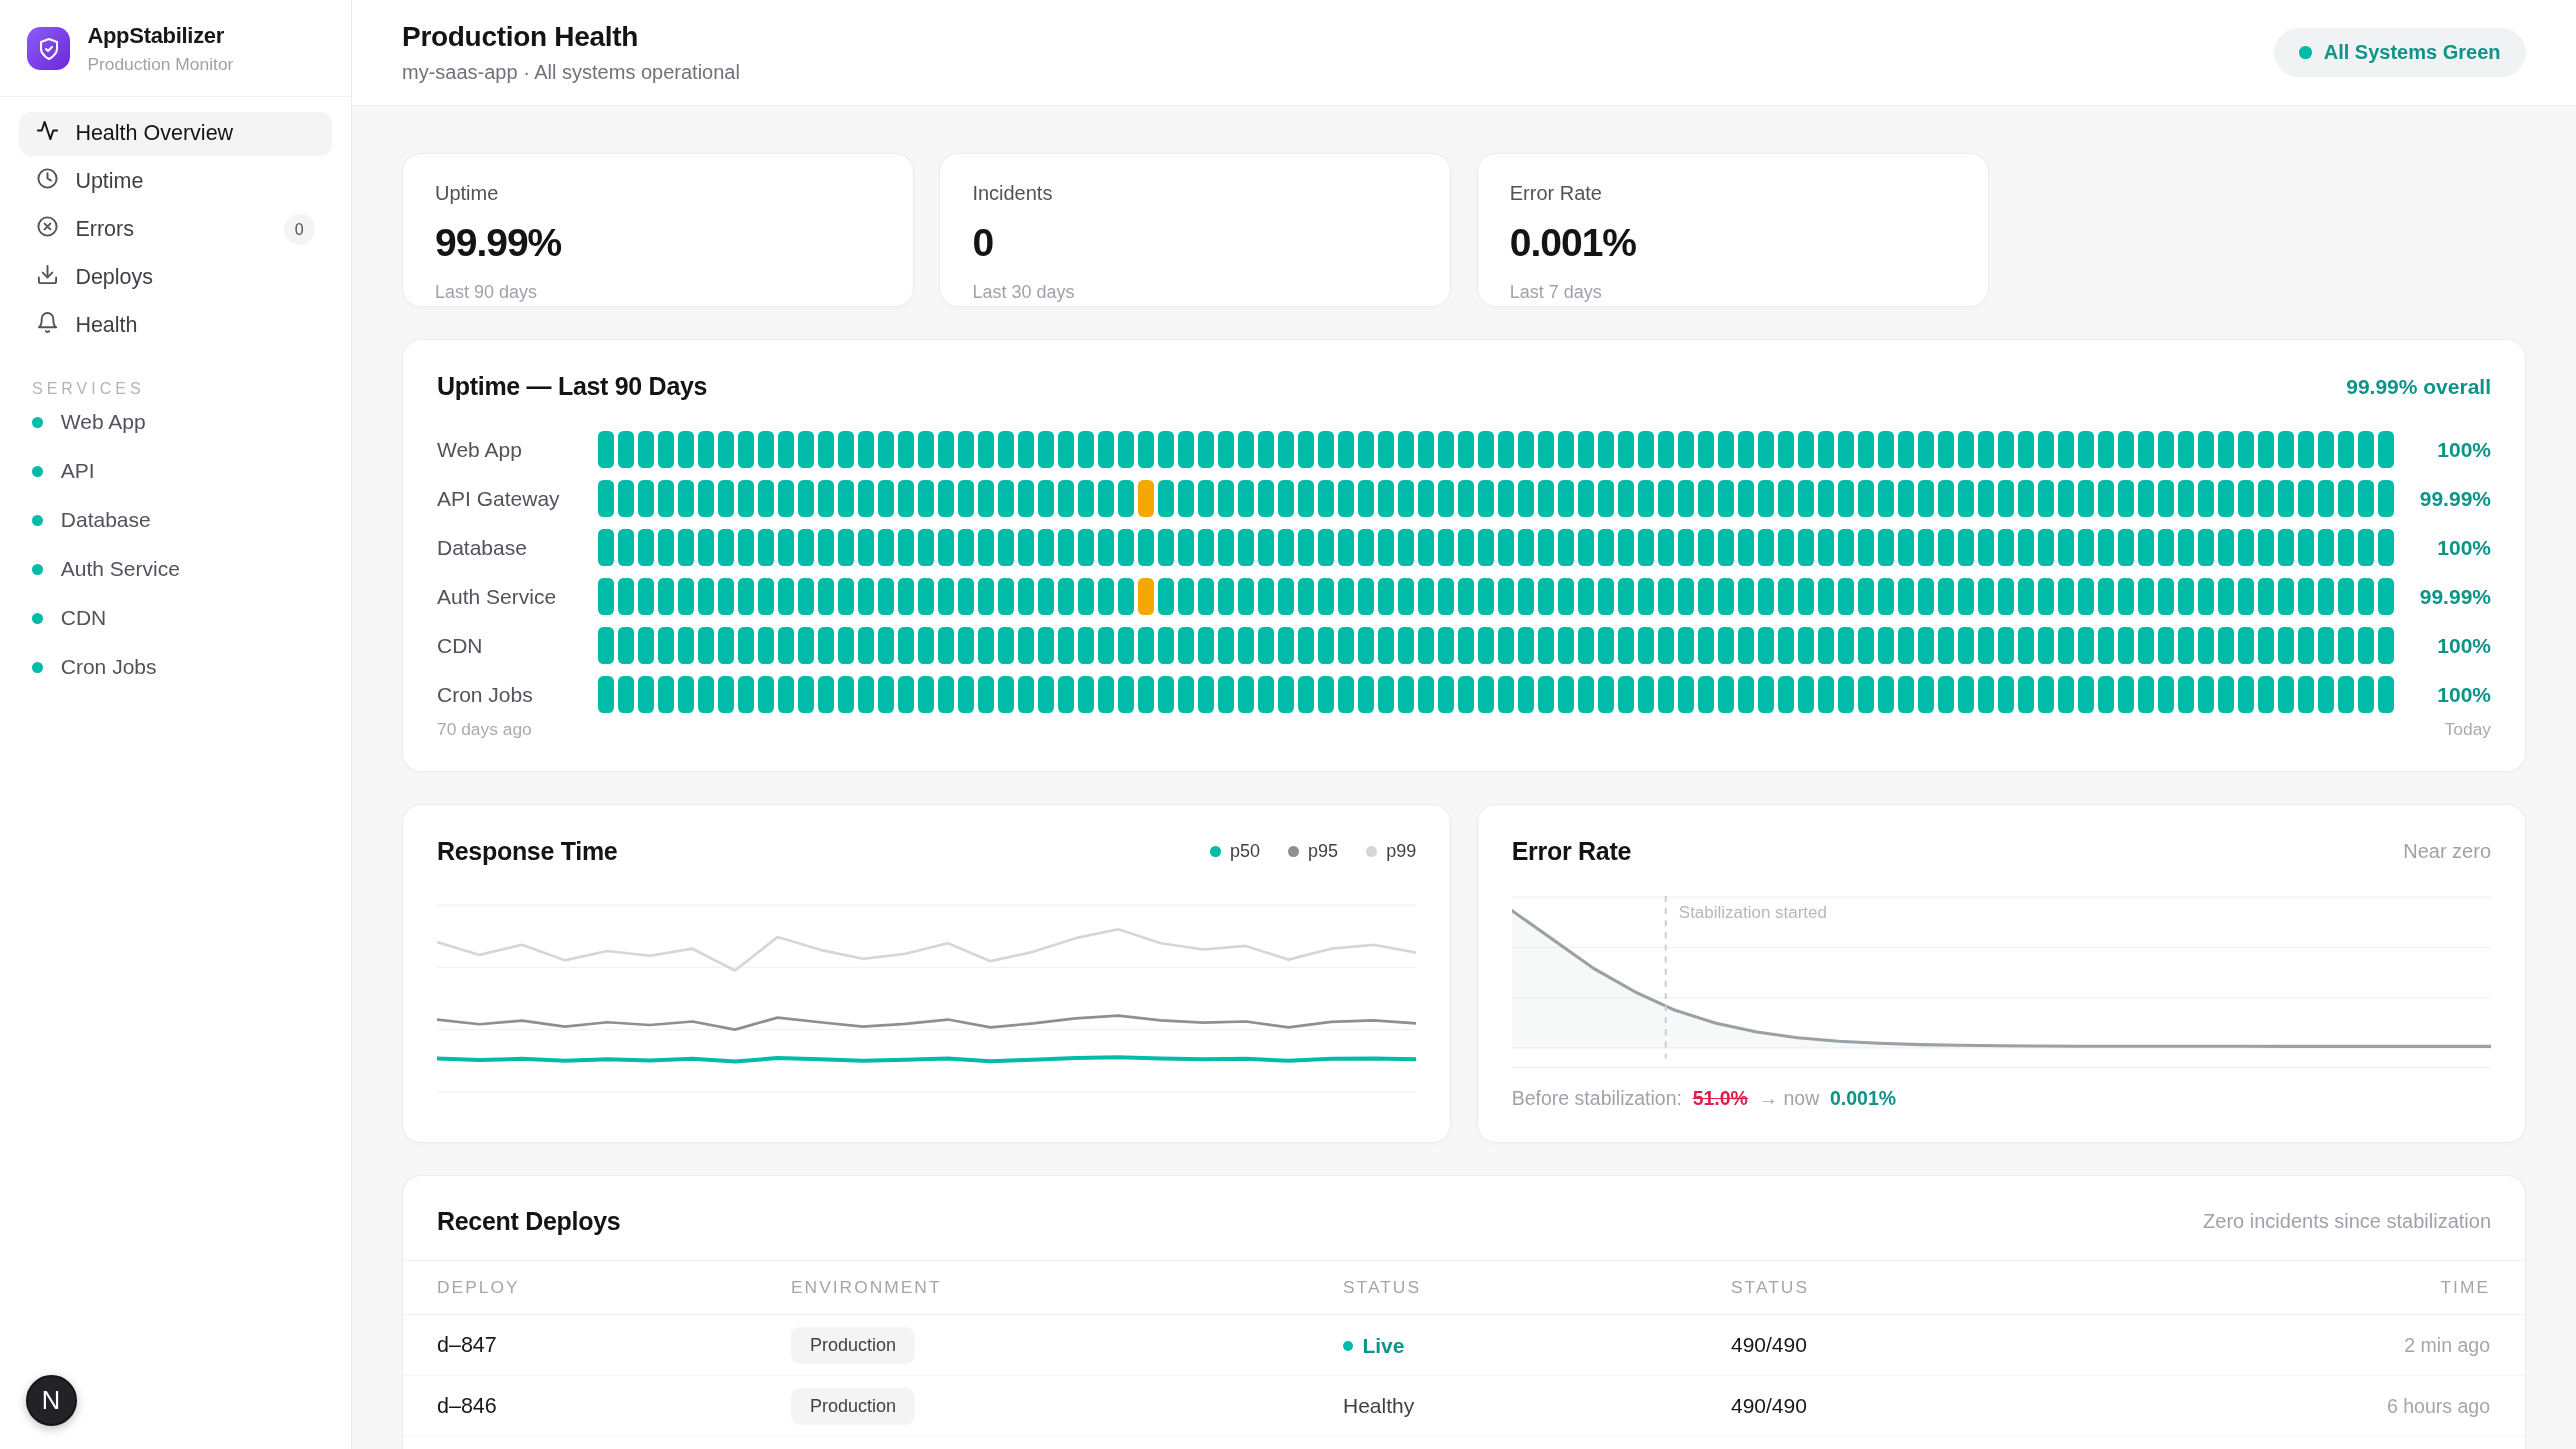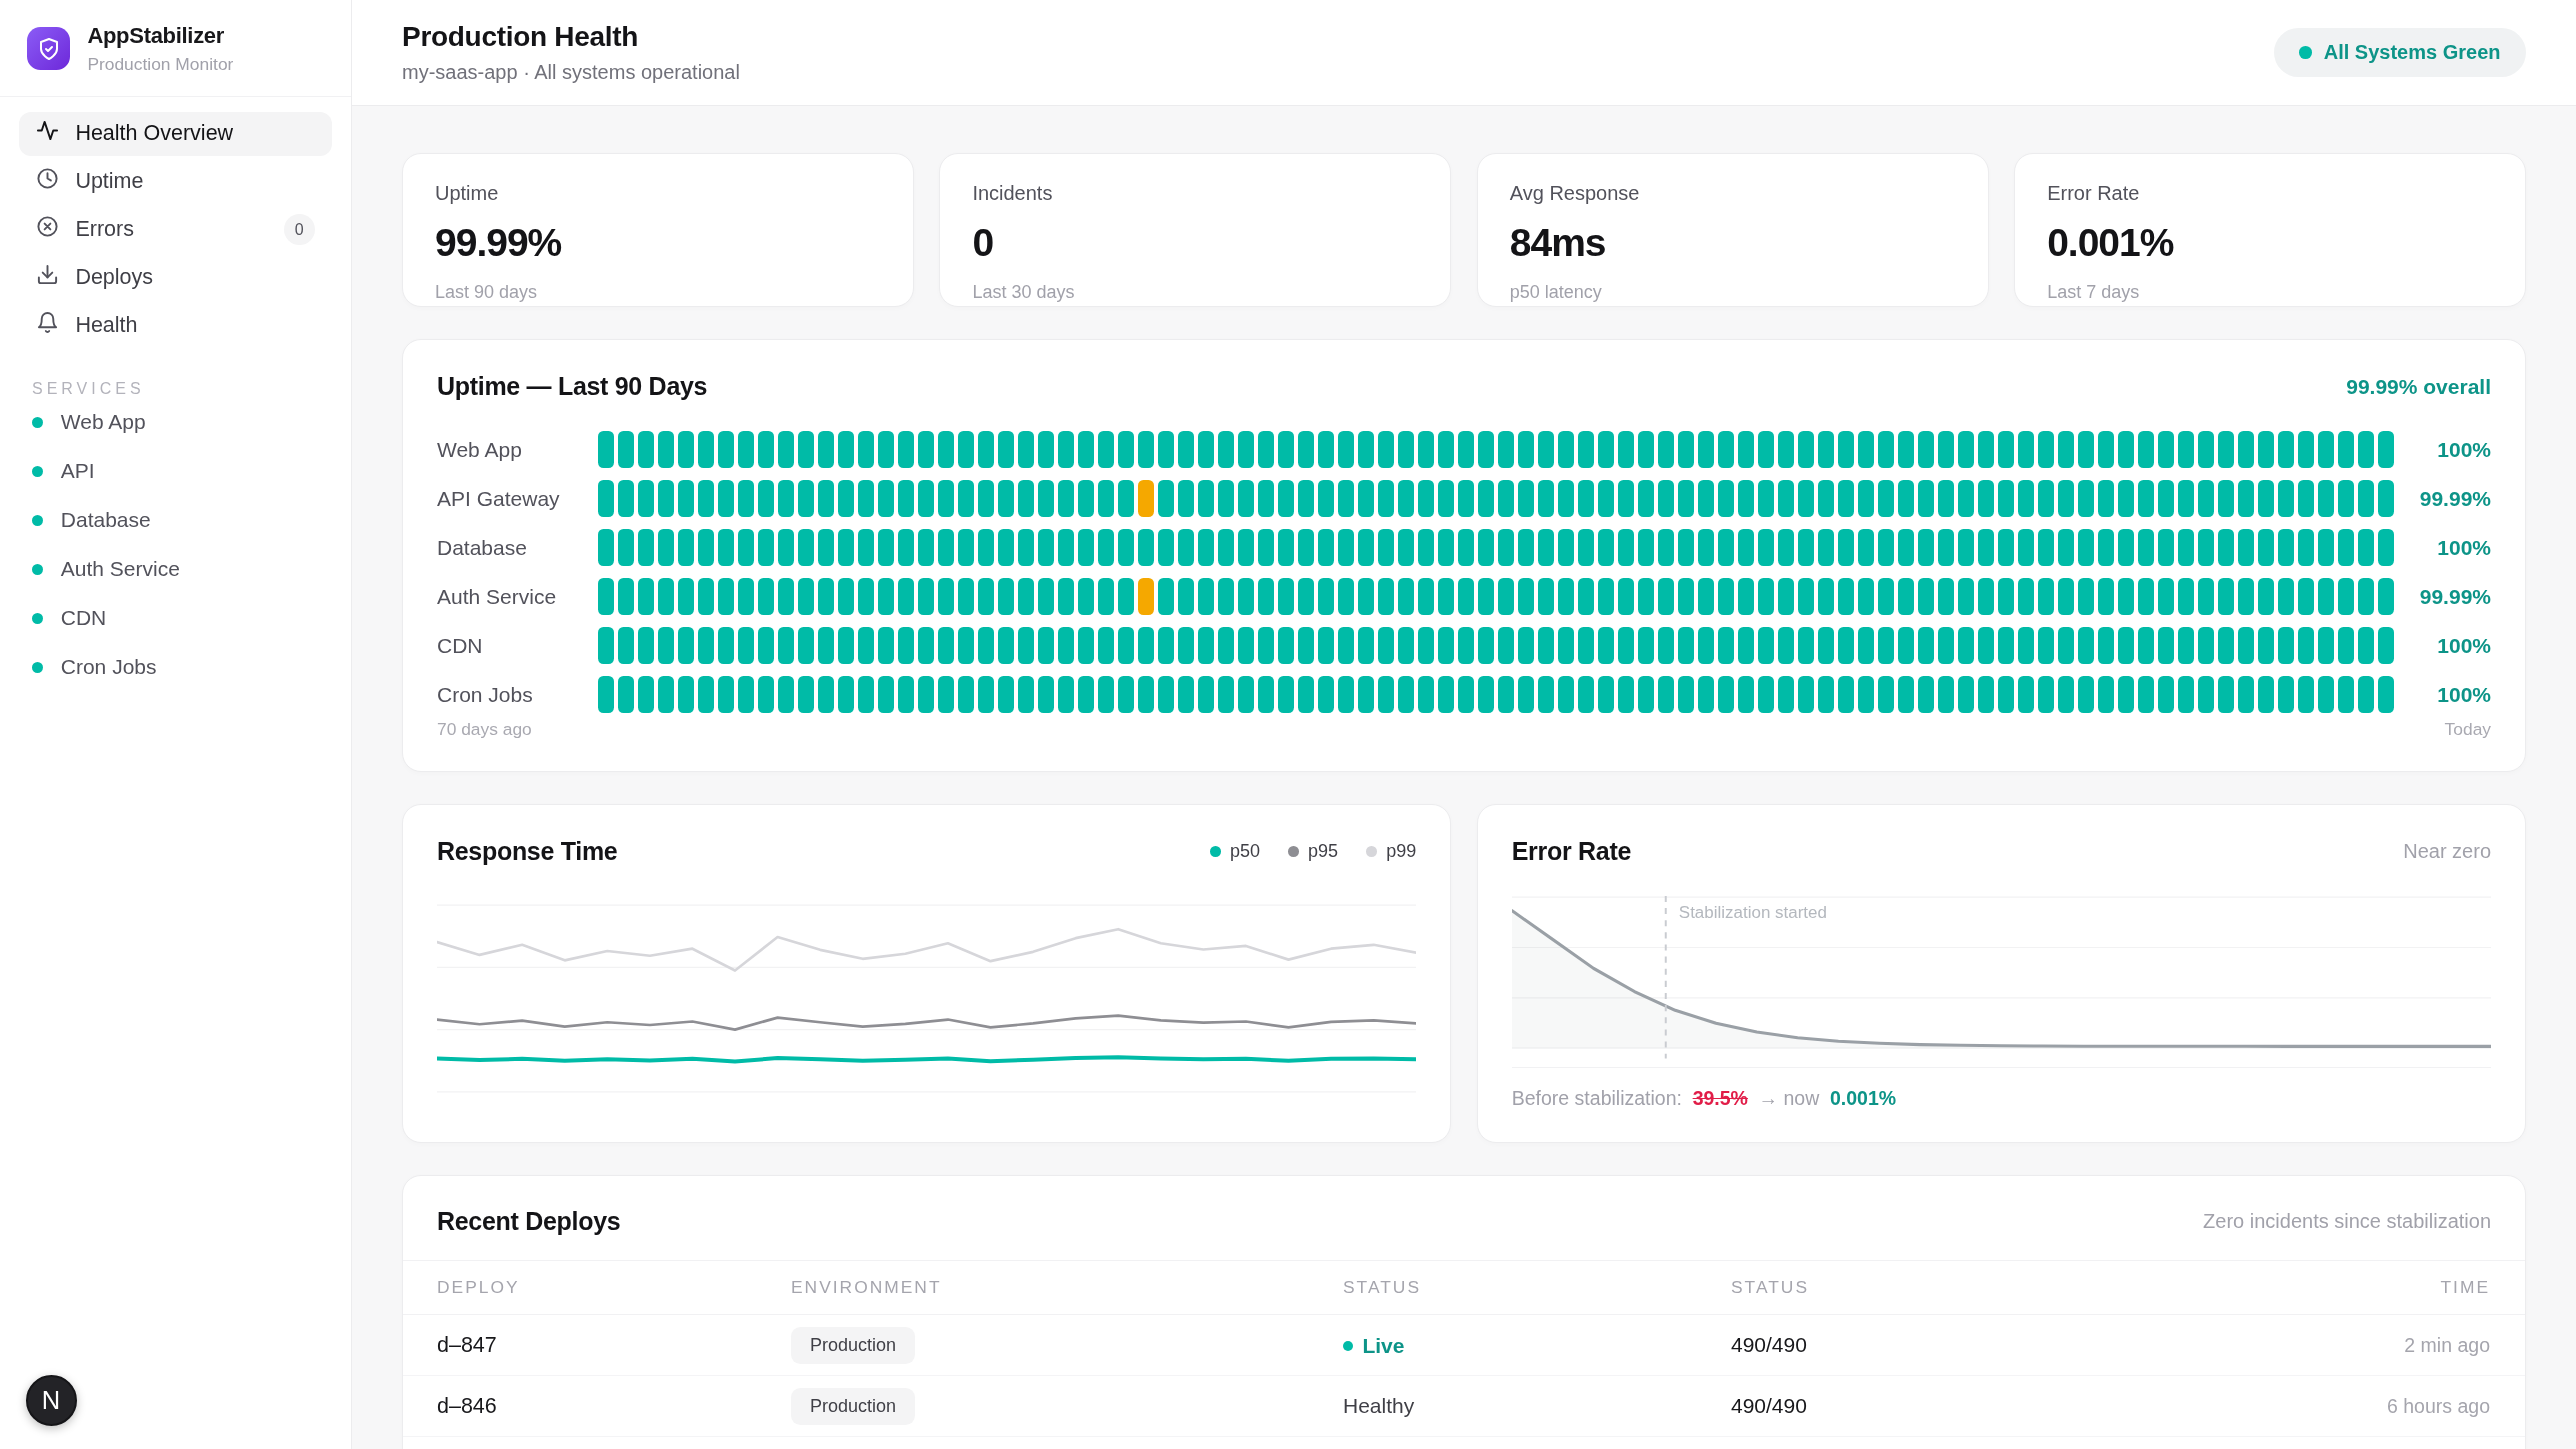--- a/index.html
+++ b/index.html
@@ -182,25 +182,20 @@
             <div class="kpi-label">Uptime</div>
             <div class="kpi-value">99.99%</div>
             <div class="kpi-sub">Last 90 days</div>
           </div>
           <div class="panel kpi">
             <div class="kpi-label">Incidents</div>
             <div class="kpi-value">0</div>
             <div class="kpi-sub">Last 30 days</div>
           </div>
           <div class="panel kpi">
-            <div class="kpi-label">Avg Response</div>
-            <div class="kpi-value">84ms</div>
-            <div class="kpi-sub">p50 latency</div>
-          </div>
-          <div class="panel kpi">
             <div class="kpi-label">Error Rate</div>
             <div class="kpi-value">0.001%</div>
             <div class="kpi-sub">Last 7 days</div>
           </div>
         </div>
 
       <section class="panel uptime">
         <div class="panel-head">
           <h2>Uptime — Last 90 Days</h2>
           <span class="overall" id="uptime-overall" style="color: rgb(13, 148, 136);">99.99% overall</span>
@@ -829,21 +824,21 @@
               <line x1="0" y1="103" x2="1498" y2="103" stroke="#f2f2f3" stroke-width="2"></line>
               <line x1="0" y1="186" x2="1498" y2="186" stroke="#f2f2f3" stroke-width="2"></line>
               <line x1="0" y1="269" x2="1498" y2="269" stroke="#f2f2f3" stroke-width="2"></line>
               <path d="M0,269 L0.0,42.3 L62.4,89.9 L124.8,137.5 L187.3,175.6 L249.7,206.5 L312.1,227.9 L374.5,242.2 L436.9,251.7 L499.3,257.4 L561.8,260.8 L624.2,263.1 L686.6,264.3 L749.0,265.0 L811.4,265.4 L873.8,265.7 L936.3,265.8 L998.7,265.9 L1061.1,265.9 L1123.5,265.9 L1185.9,266.0 L1248.3,266.0 L1310.8,266.0 L1373.2,266.0 L1435.6,266.0 L1498.0,266.0 L1498,269 Z" fill="rgba(120,130,140,0.06)"></path>
               <polyline points="0.0,42.3 62.4,89.9 124.8,137.5 187.3,175.6 249.7,206.5 312.1,227.9 374.5,242.2 436.9,251.7 499.3,257.4 561.8,260.8 624.2,263.1 686.6,264.3 749.0,265.0 811.4,265.4 873.8,265.7 936.3,265.8 998.7,265.9 1061.1,265.9 1123.5,265.9 1185.9,266.0 1248.3,266.0 1310.8,266.0 1373.2,266.0 1435.6,266.0 1498.0,266.0" fill="none" stroke="#9aa0a6" stroke-width="5" stroke-linejoin="round" stroke-linecap="round"></polyline>
               <line x1="235.2" y1="18" x2="235.2" y2="286" stroke="#c9ccd1" stroke-width="3" stroke-dasharray="10 10"></line>
               <text x="255.2" y="54" font-size="26" fill="#b4b8be" font-family="Liberation Sans, sans-serif">Stabilization started</text>
             </svg>
           <div class="error-foot">
             <span>Before stabilization:</span>
-            <span class="error-old">39.5%</span>
+            <span class="error-old">51.0%</span>
             <span>→ now</span>
             <span class="error-now">0.001%</span>
           </div>
         </section>
       </div>
 
       <section class="panel deploys">
         <div class="panel-head">
           <h2>Recent Deploys</h2>
           <span class="muted">Zero incidents since stabilization</span>

